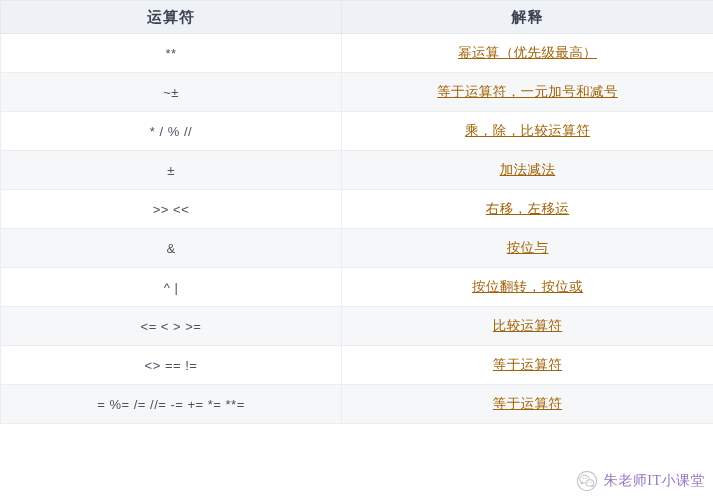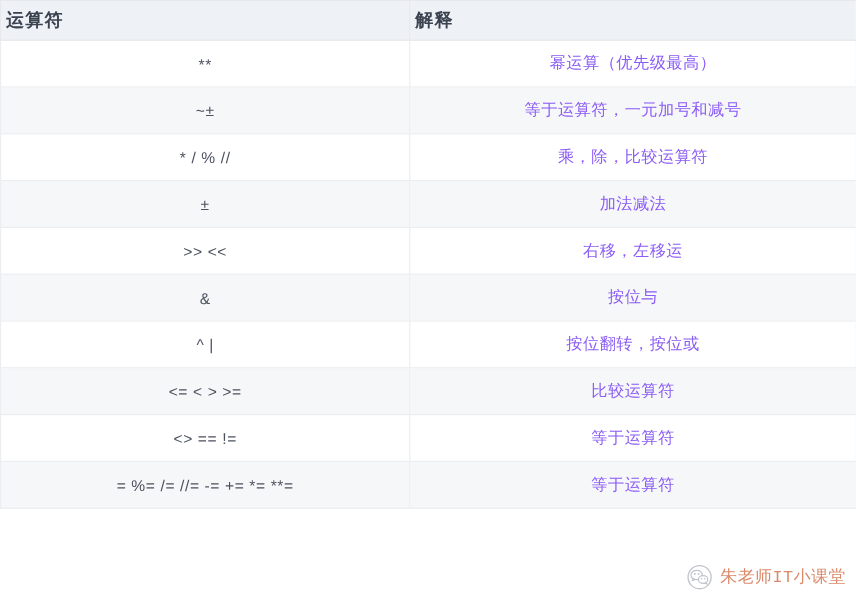--- a/index.html
+++ b/index.html
@@ -30,21 +30,21 @@
 
   table.op-table col.col-op { width: 341px; }
   table.op-table col.col-desc { width: 372px; }
 
   thead th {
     background: #eef1f5;
     color: #3b4250;
     font-size: 15px;
     font-weight: bold;
     height: 32px;
-    text-align: left;
+    text-align: center;
     vertical-align: middle;
     border: 1px solid #e6e8ec;
     padding: 0 4px;
     letter-spacing: 1px;
   }
 
   tbody td {
     height: 38px;
     text-align: center;
     vertical-align: middle;
@@ -63,22 +63,23 @@
     background: #f6f7f8;
   }
 
   td.cell-op {
     font-size: 13px;
     letter-spacing: 0.5px;
     color: #4c525f;
   }
   td.cell-desc {
     font-size: 13.5px;
-    color: #8b5cf6;
+    color: #a16207;
     letter-spacing: 0.4px;
+    text-decoration: underline;
   }
 
   
   .watermark {
     position: absolute;
     right: 8px;
     bottom: 8px;
     display: flex;
     align-items: center;
     gap: 6px;
@@ -87,22 +88,22 @@
     user-select: none;
   }
   .watermark .wm-icon {
     width: 22px;
     height: 22px;
     flex: 0 0 22px;
     display: block;
   }
   .watermark .wm-text {
     font-size: 14px;
-    color: #c2410c;
-    font-family: Liberation Mono, monospace;
+    color: #4c1d95;
+    font-family: Liberation Serif, serif;
     letter-spacing: 0.5px;
     white-space: nowrap;
   }
 </style>
 </head>
 <body>
 
 <div class="table-wrap">
 
   <table class="op-table">

